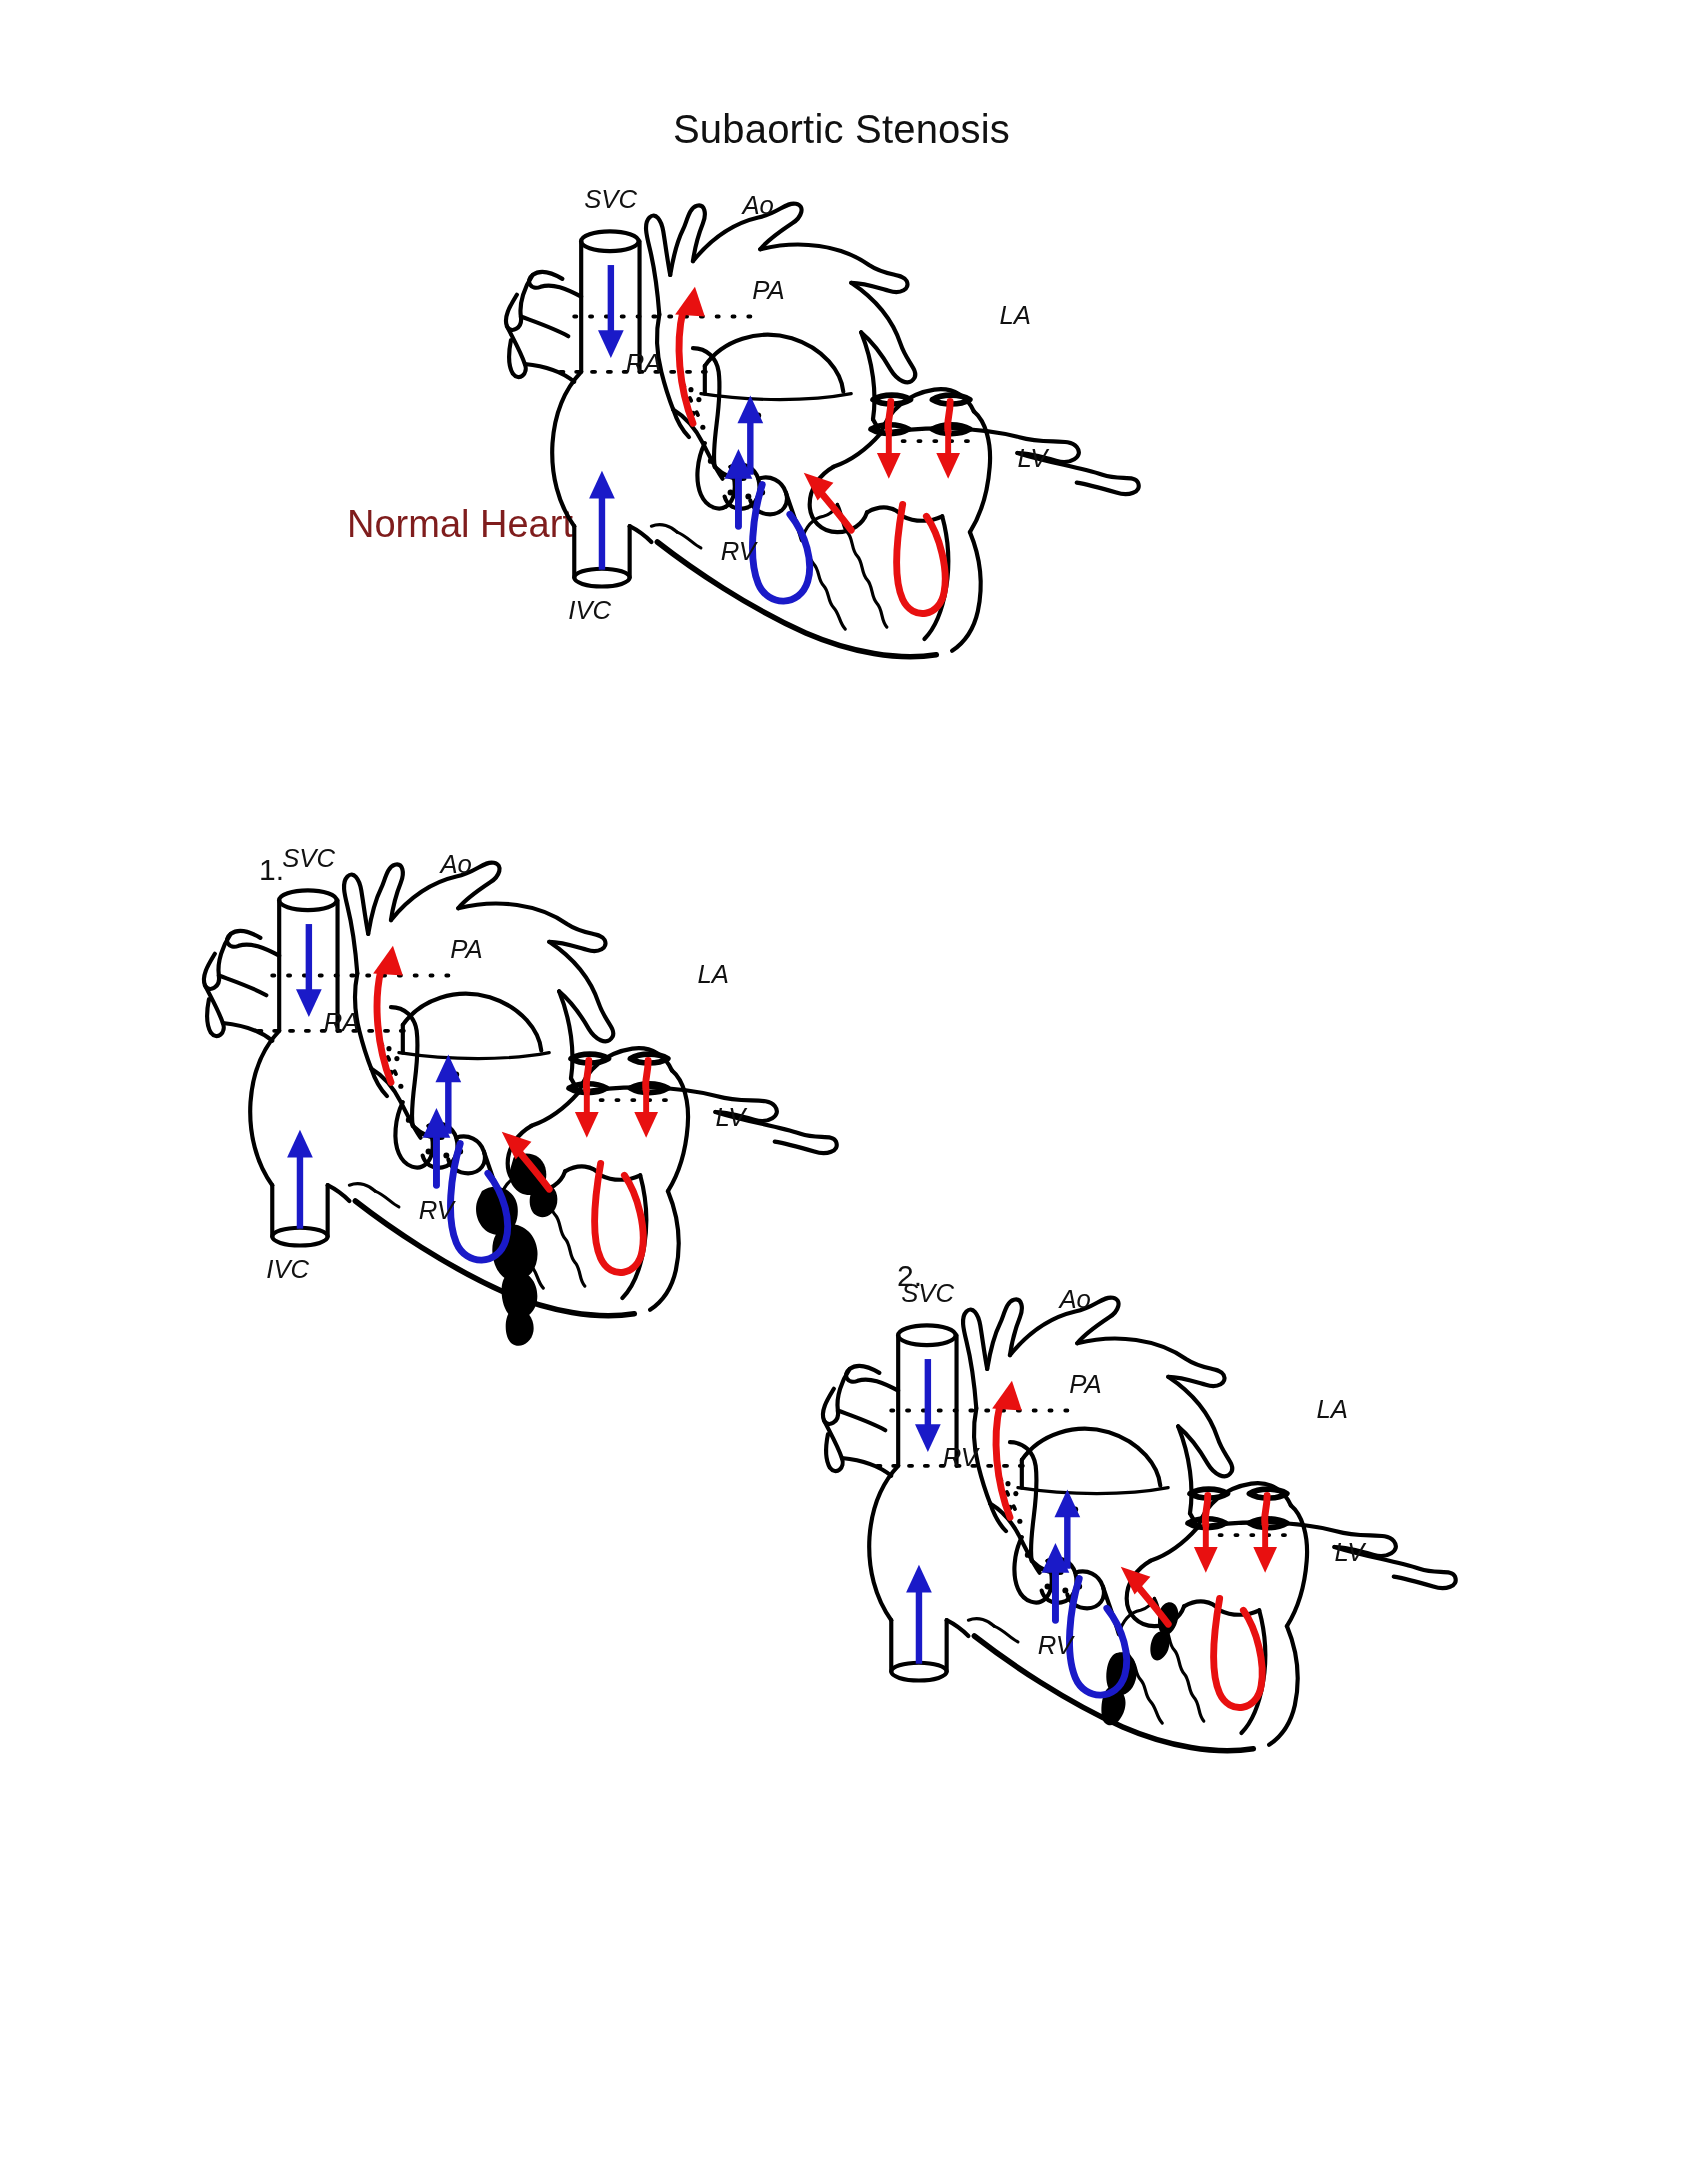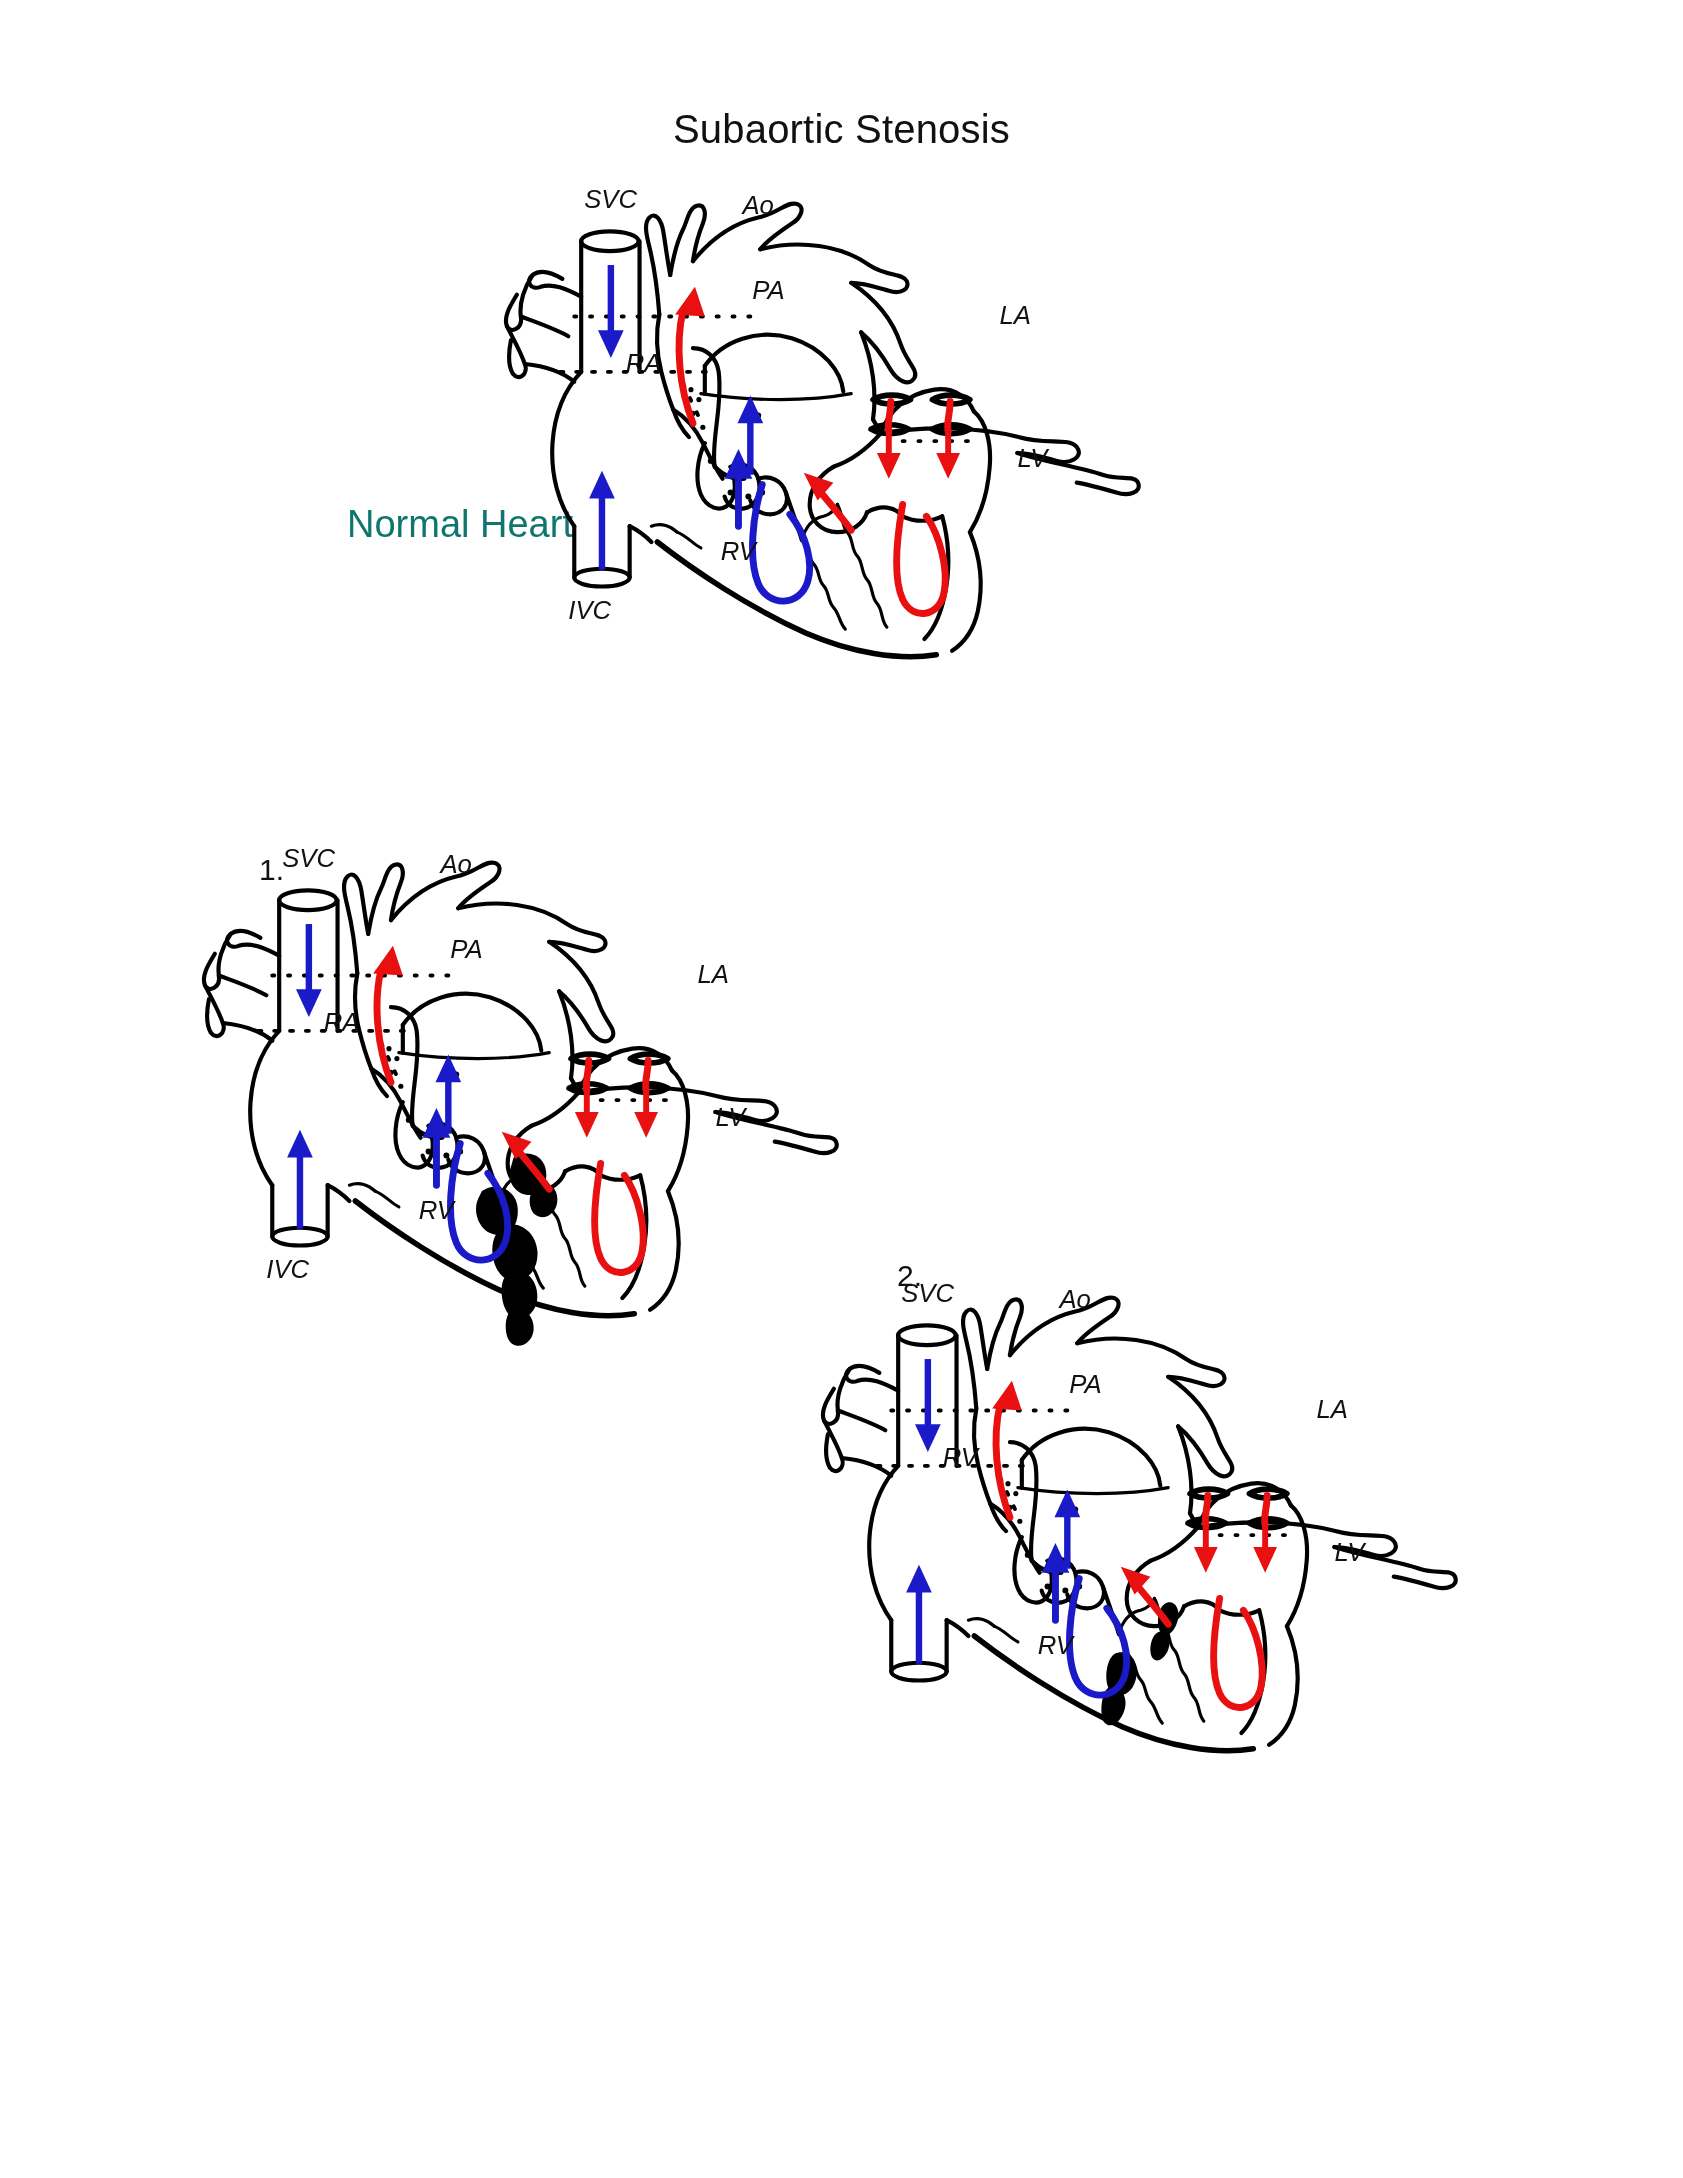--- a/index.html
+++ b/index.html
@@ -6,21 +6,21 @@
   body{
     width:1683px;height:2178px;position:relative;overflow:hidden;
     font-family:"Liberation Sans", sans-serif;color:#1a1a1a;
   }
   .page{position:absolute;inset:0;}
   .ttl{
     position:absolute;left:0;right:0;top:107px;text-align:center;
     font-size:40px;letter-spacing:0.2px;color:#111;
   }
   .normal-label{
-    position:absolute;left:347px;top:503px;font-size:38px;color:#0f766e;white-space:nowrap;
+    position:absolute;left:347px;top:503px;font-size:38px;color:#7f1d1d;white-space:nowrap;
   }
   .num{position:absolute;font-size:30px;color:#111;}
   .num.one{left:259px;top:853px;}
   .num.two{left:897px;top:1259px;}
 
   .heart{position:absolute;font-style:italic;}
   .heart svg{display:block;overflow:visible;}
 
   .h1{left:554px;top:178px;width:634px;height:455px;}
   .h2{left:252px;top:837px;width:634px;height:455px;}

